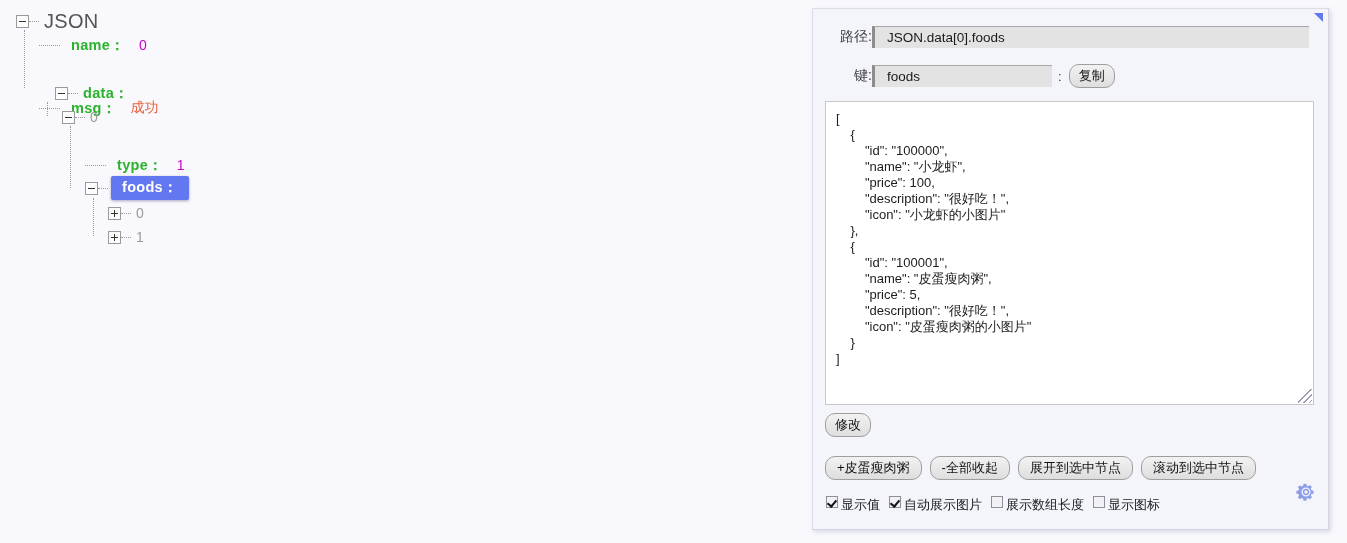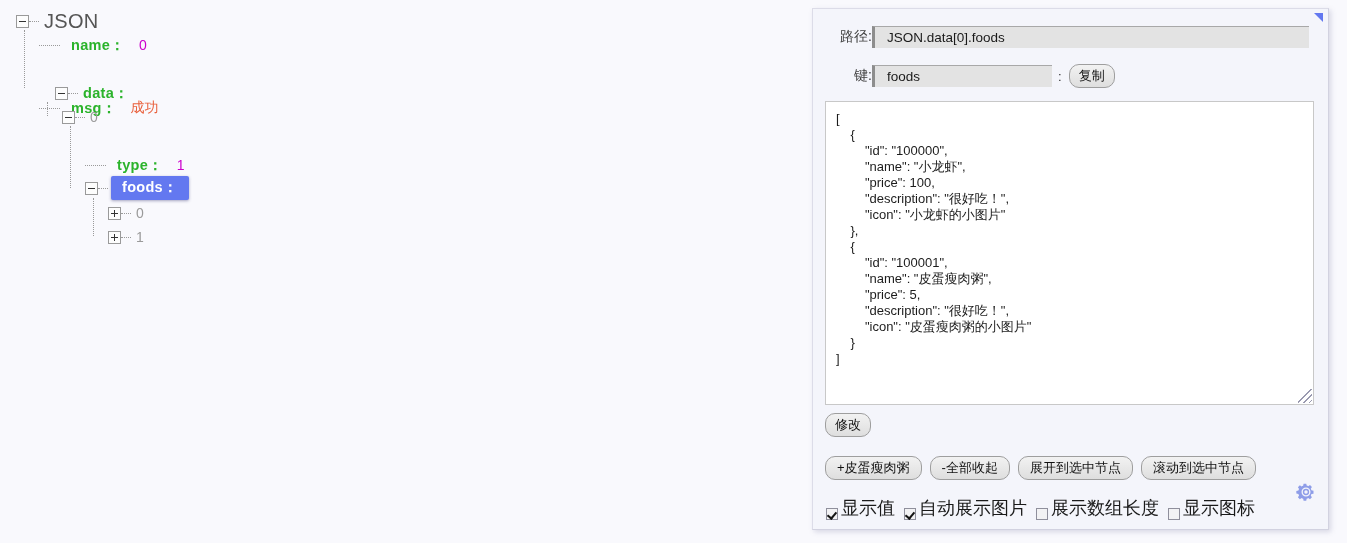--- a/index.html
+++ b/index.html
@@ -217,22 +217,22 @@
 
   #checkbox-row {
     position: absolute;
     left: 13px; top: 487px;
     display: flex;
     align-items: center;
     gap: 9px;
   }
   .cbox-wrap {
     display: flex;
-    align-items: flex-end;
-    font-size: 18px;
+    align-items: flex-start;
+    font-size: 13px;
     color: #1a1a1a;
     cursor: pointer;
   }
   .cbox {
     width: 12px; height: 12px;
     border: 1px solid #8f8f9c;
     background: #f2f2f4;
     box-sizing: border-box;
     margin-right: 3px;
     position: relative;

